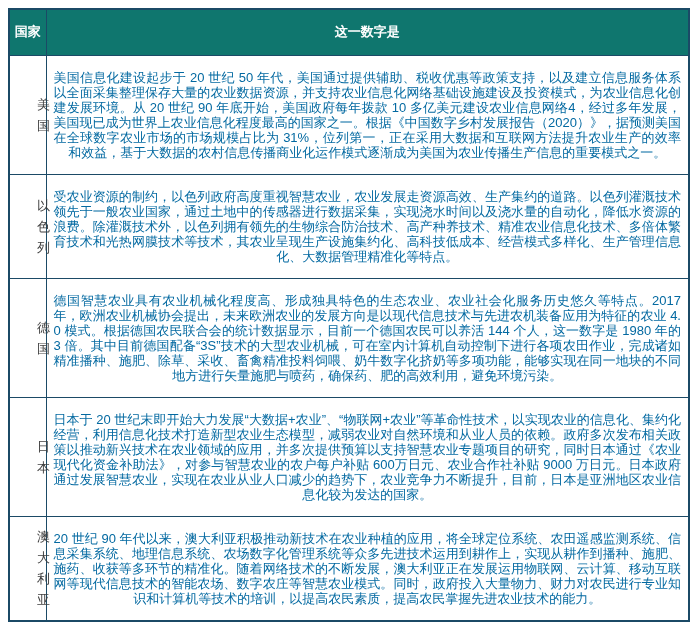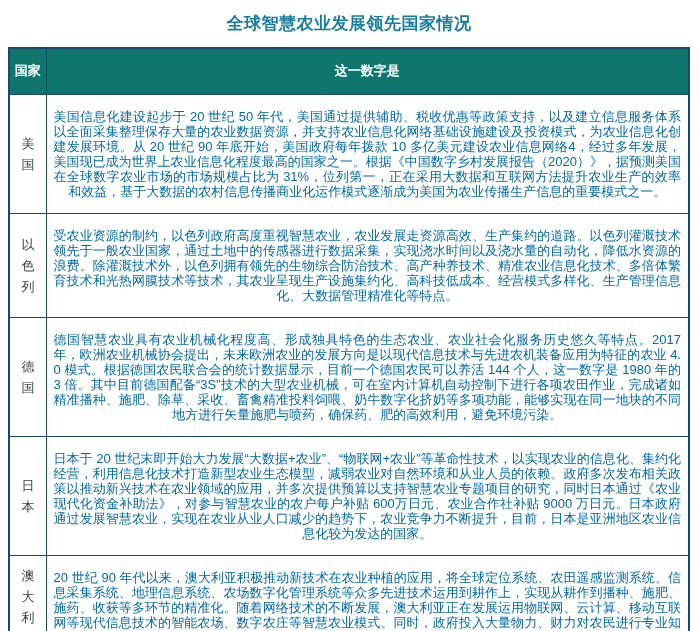--- a/index.html
+++ b/index.html
@@ -37,42 +37,41 @@
     background: #0f766e;
     color: #ffffff;
     font-size: 13px;
     font-weight: bold;
     text-align: center;
     height: 46px;
     padding: 4px 2px;
     line-height: 20px;
   }
   td.country-cell {
-    text-align: right;
+    text-align: left;
     font-size: 13px;
     color: #3f3f3f;
     line-height: 21px;
-    padding: 4px 11px;
+    padding: 4px 27px;
     word-break: break-all;
   }
   td.detail-cell {
     font-size: 13px;
     color: #0369a1;
     line-height: 15px;
     padding: 14px 7px;
     text-align: justify;
     text-align-last: center;
     word-break: break-all;
   }
 </style>
 </head>
 <body>
 
 <div class="page">
-  <div class="title">全球智慧农业发展领先国家情况</div>
 
   <table class="countries">
     <thead>
       <tr>
         <th class="col-country">国家</th>
         <th>这一数字是</th>
       </tr>
     </thead>
     <tbody>
       <tr>

